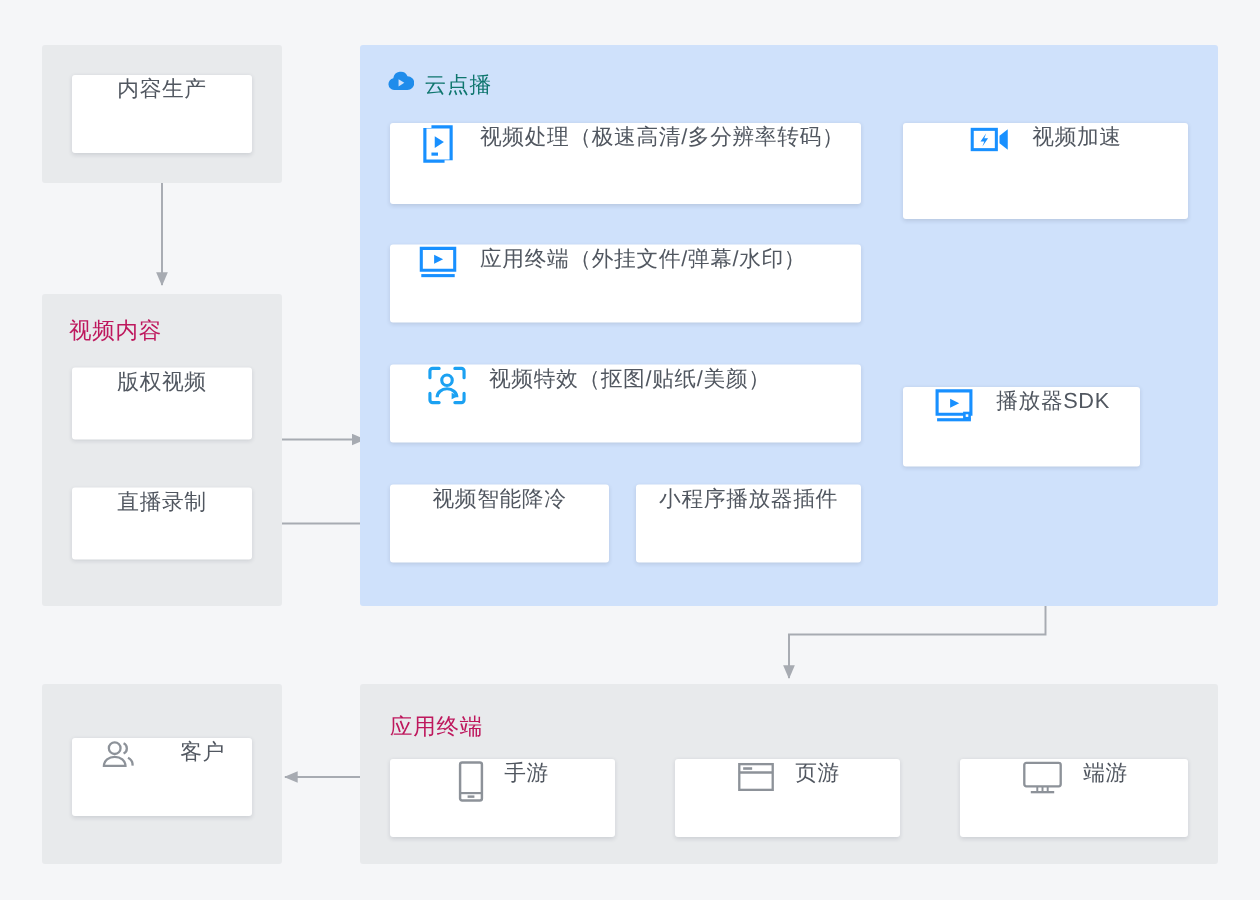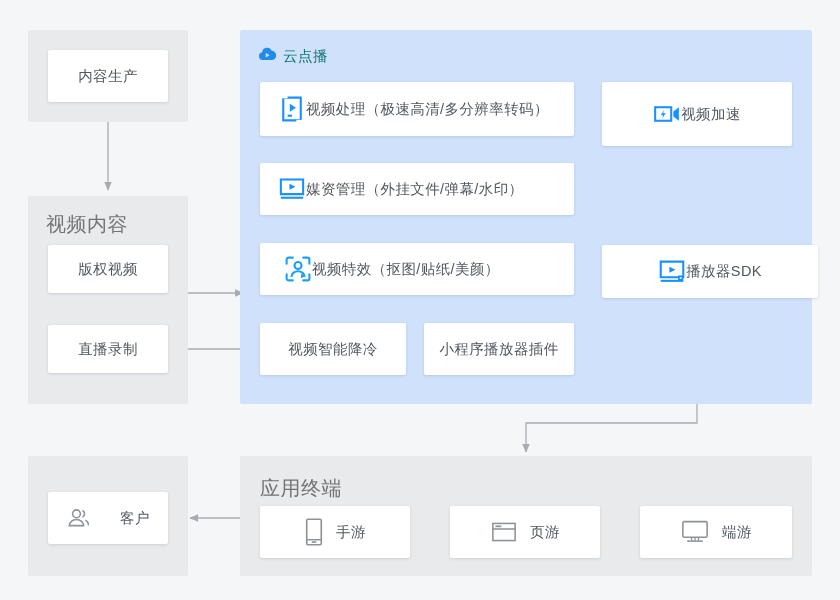--- a/index.html
+++ b/index.html
@@ -19,22 +19,22 @@
     position: absolute;
     inset: 0;
   }
   .panel {
     position: absolute;
     background: #e8eaec;
     border-radius: 2px;
   }
   .panel-title {
     position: absolute;
-    font-size: 20px;
-    color: #737373;
+    font-size: 15px;
+    color: #be185d;
     letter-spacing: .5px;
     white-space: nowrap;
   }
   .cloud-panel {
     position: absolute;
     background: #cfe1fb;
     border-radius: 2px;
   }
   .cloud-head {
     position: absolute;
@@ -47,40 +47,40 @@
     font-size: 14.5px;
     color: #0f766e;
     letter-spacing: .5px;
   }
   .card {
     position: absolute;
     background: #ffffff;
     border-radius: 2px;
     box-shadow: 0 1px 3px rgba(40,50,70,.14);
     display: flex;
-    align-items: center;
+    align-items: flex-start;
     box-sizing: border-box;
   }
   .card.center {
     justify-content: center;
   }
   .card .ico {
     display: flex;
     align-items: center;
     justify-content: center;
     flex: none;
   }
   .card .txt {
     font-size: 14.5px;
     color: #515760;
     letter-spacing: .4px;
     white-space: nowrap;
   }
   .card.with-icon .txt {
-    margin-left: 0;
+    margin-left: 14px;
   }
   svg.conn {
     position: absolute;
     left: 0;
     top: 0;
     width: 840px;
     height: 600px;
     overflow: visible;
     pointer-events: none;
   }
@@ -147,21 +147,21 @@
   </div>
 
   <div class="card with-icon" style="left:260px; top:163px; width:314px; height:52px; padding-left:18px;">
     <span class="ico">
       <svg width="28" height="24" viewBox="0 0 32 28">
         <path d="M3,3 H29 V20 H3 Z" fill="none" stroke="#1890ff" stroke-width="2.4"></path>
         <path d="M13,8 L20,11.5 L13,15 Z" fill="#1890ff"></path>
         <rect x="3" y="23" width="26" height="2.4" fill="#1890ff"></rect>
       </svg>
     </span>
-    <span class="txt">媒资管理（外挂文件/弹幕/水印）</span>
+    <span class="txt">应用终端（外挂文件/弹幕/水印）</span>
   </div>
 
   <div class="card with-icon" style="left:260px; top:243px; width:314px; height:52px; padding-left:24px;">
     <span class="ico">
       <svg width="28" height="28" viewBox="0 0 32 32">
         <path d="M10,3 H5 A2,2 0 0 0 3,5 V10" fill="none" stroke="#1ba1f2" stroke-width="2.4" stroke-linecap="round"></path>
         <path d="M22,3 H27 A2,2 0 0 1 29,5 V10" fill="none" stroke="#1ba1f2" stroke-width="2.4" stroke-linecap="round"></path>
         <path d="M10,29 H5 A2,2 0 0 1 3,27 V22" fill="none" stroke="#1ba1f2" stroke-width="2.4" stroke-linecap="round"></path>
         <path d="M22,29 H27 A2,2 0 0 0 29,27 V22" fill="none" stroke="#1ba1f2" stroke-width="2.4" stroke-linecap="round"></path>
         <circle cx="16" cy="12" r="4" fill="none" stroke="#1ba1f2" stroke-width="2.4"></circle>
@@ -184,21 +184,21 @@
     <span class="ico">
       <svg width="28" height="22" viewBox="0 0 32 26">
         <rect x="2" y="5" width="19" height="16" fill="none" stroke="#1890ff" stroke-width="2.4"></rect>
         <path d="M13,8 L8.5,14.5 H11.5 L10,18.5 L14.5,12 H11.5 Z" fill="#1890ff"></path>
         <path d="M30,5 L23.5,10 V16 L30,21 Z" fill="#1890ff"></path>
       </svg>
     </span>
     <span class="txt">视频加速</span>
   </div>
 
-  <div class="card center with-icon" style="left:602px; top:245px; width:216px; height:53px;">
+  <div class="card center with-icon" style="left:602px; top:258px; width:158px; height:53px;">
     <span class="ico">
       <svg width="28" height="26" viewBox="0 0 32 30">
         <path d="M3,3 H29 V21 H3 Z" fill="none" stroke="#1890ff" stroke-width="2.4"></path>
         <path d="M13,9 L20,12.5 L13,16 Z" fill="#1890ff"></path>
         <rect x="3" y="24" width="26" height="2.4" fill="#1890ff"></rect>
         <rect x="23" y="19" width="6" height="6" fill="#1890ff"></rect>
         <rect x="25" y="21" width="2" height="2" fill="#ffffff"></rect>
       </svg>
     </span>
     <span class="txt">播放器SDK</span>

